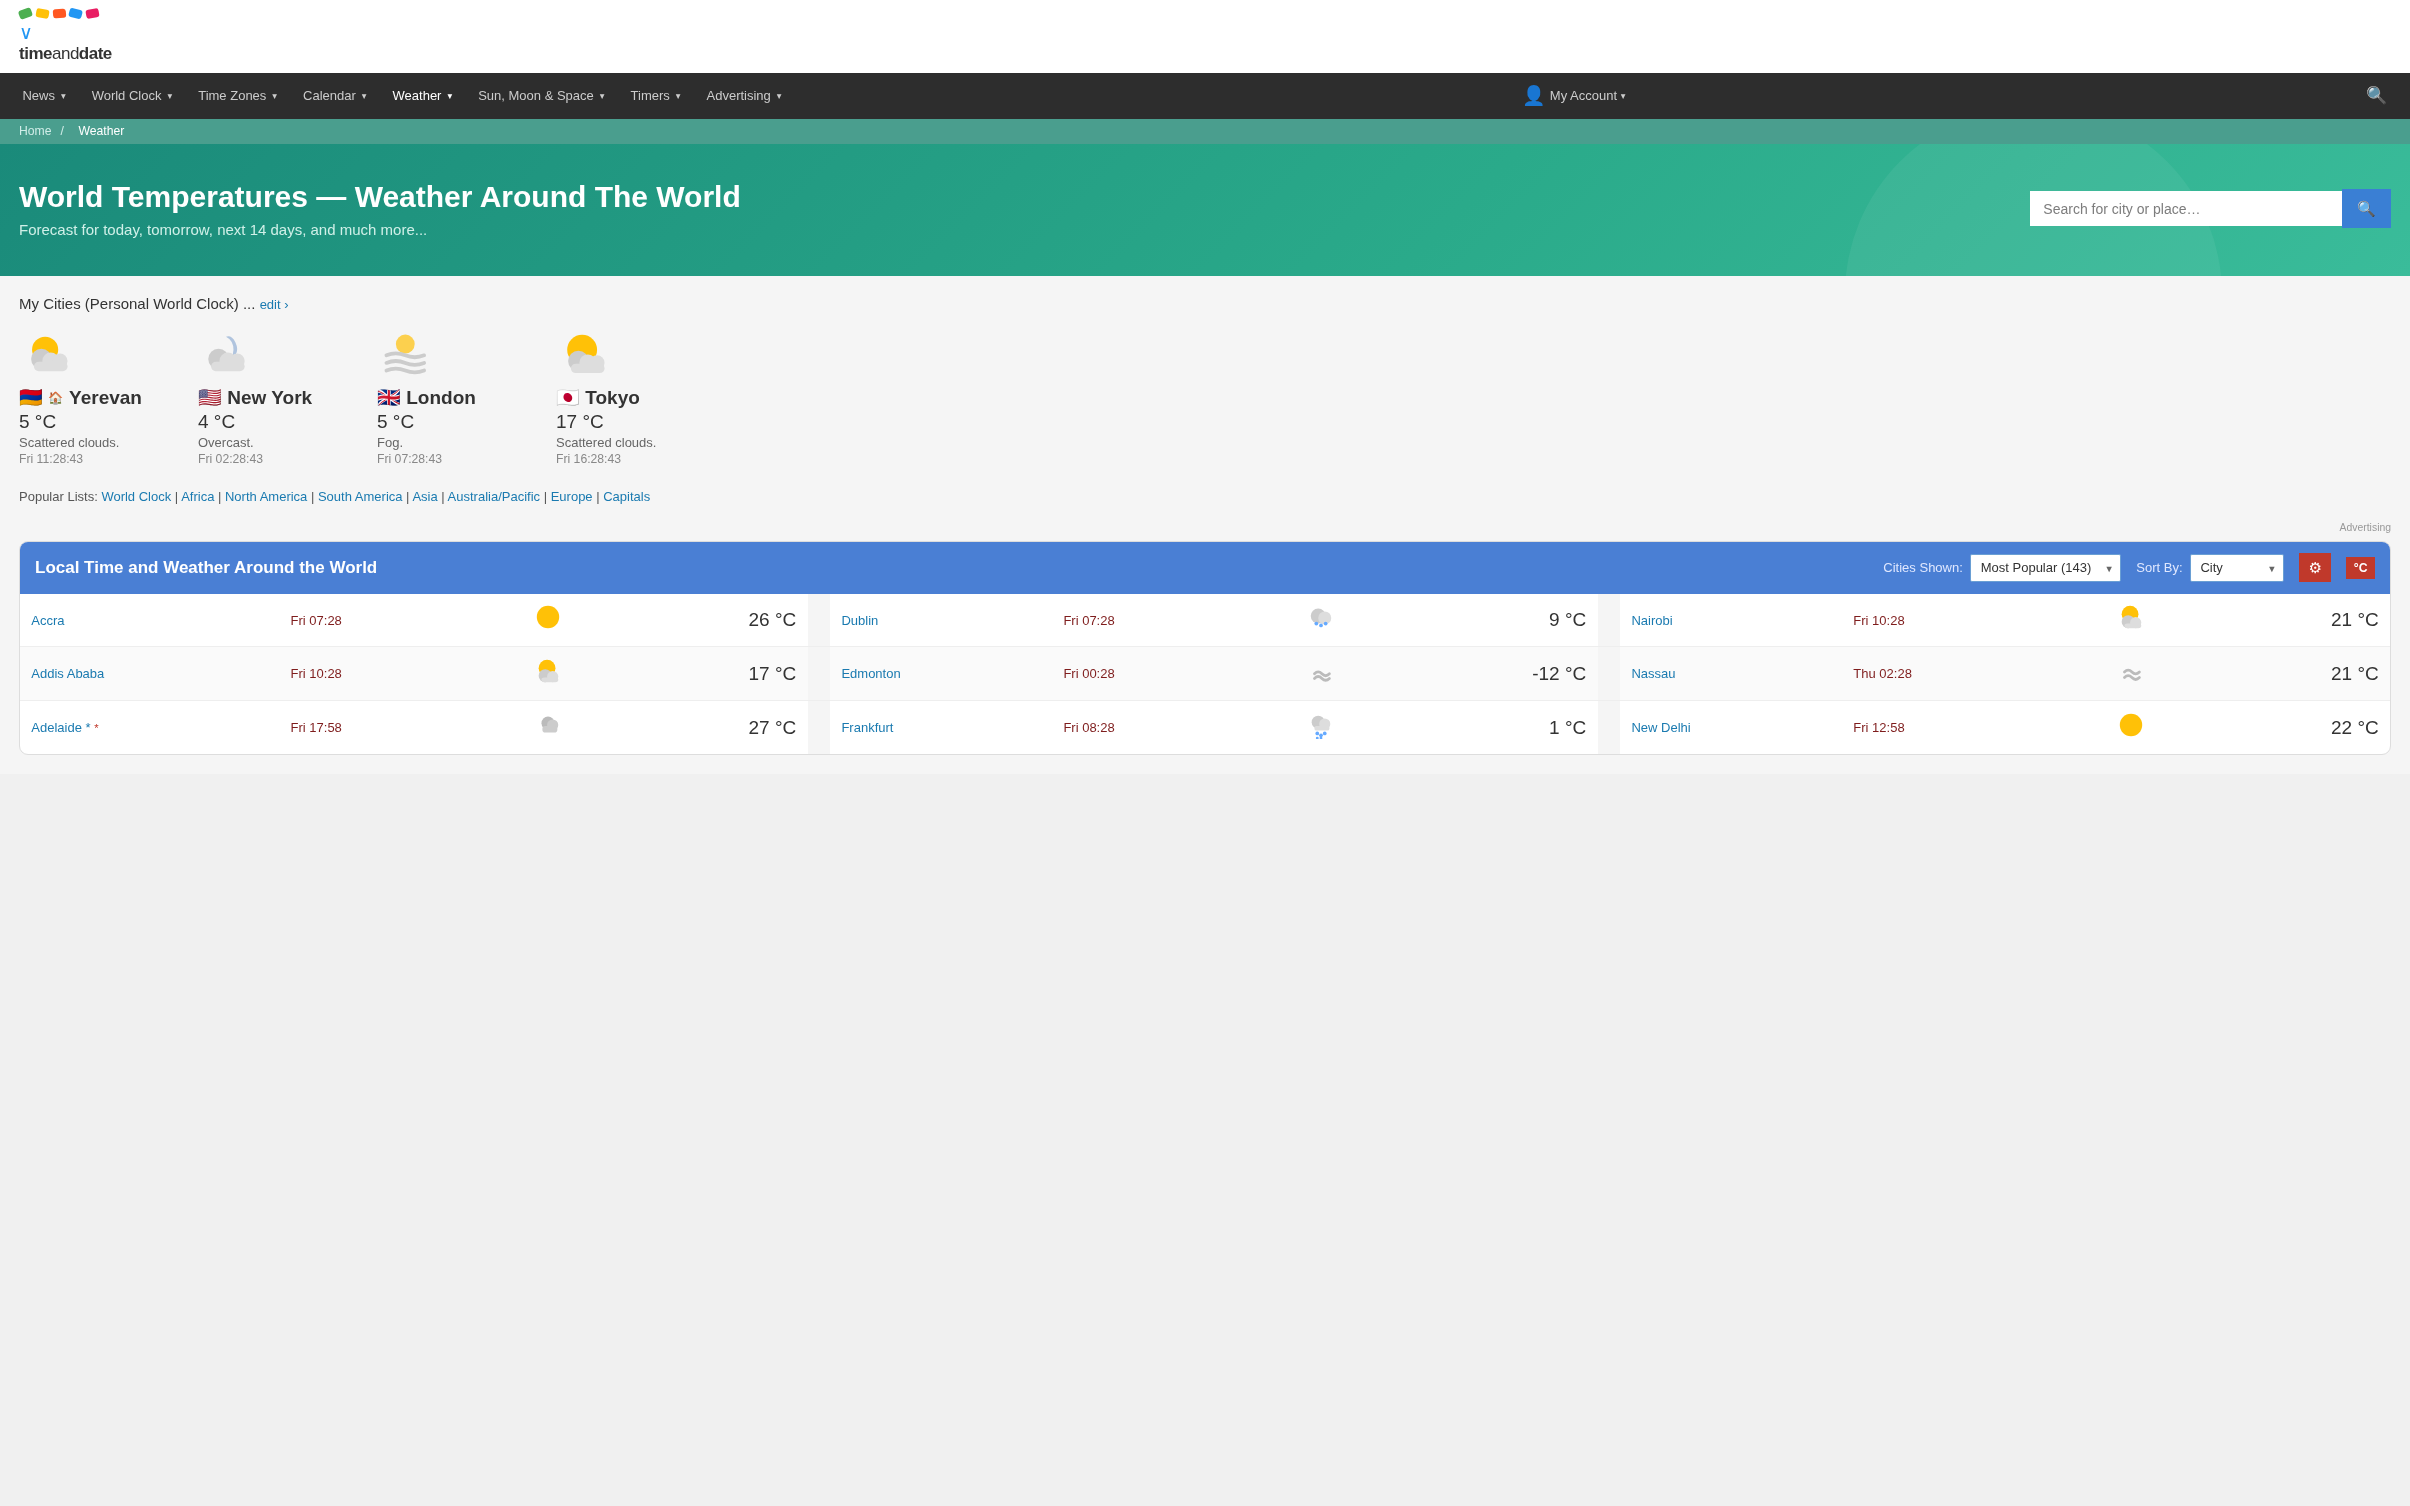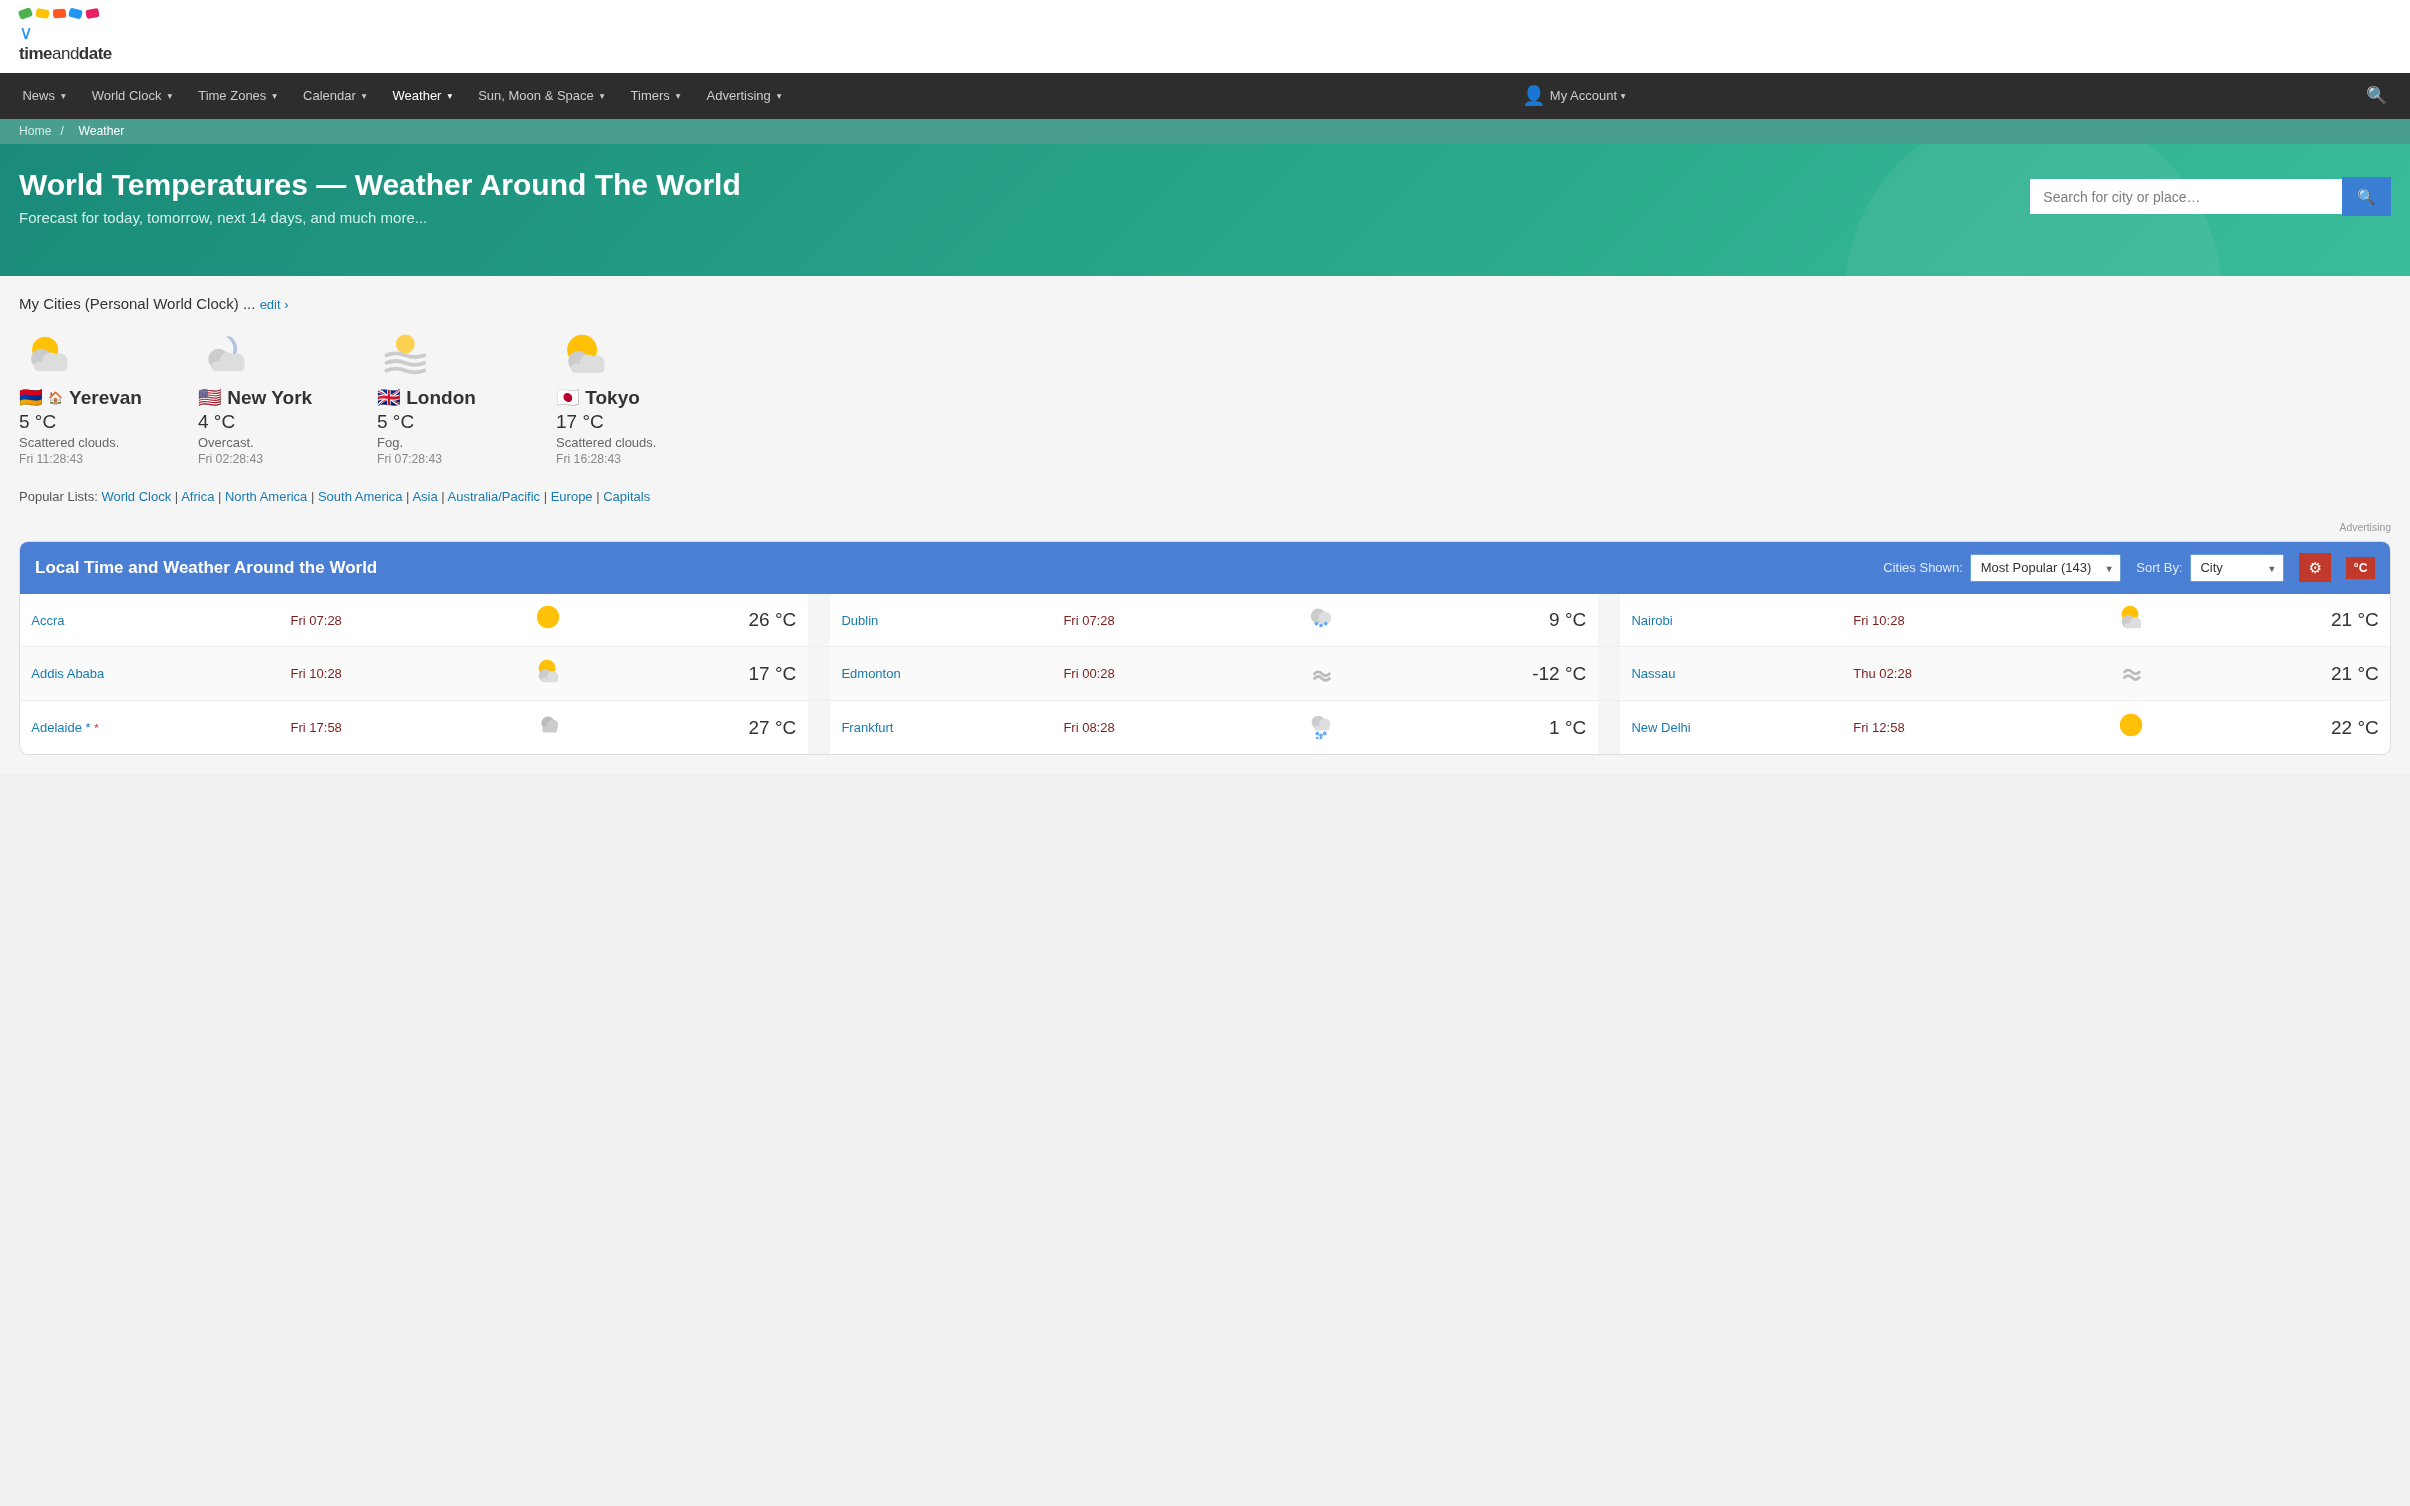--- a/index.html
+++ b/index.html
@@ -71,21 +71,21 @@
       padding: 5.6px 19px;
       font-size: 12.2px;
     }
     .breadcrumb a { color: #d0ede8; text-decoration: none; }
     .breadcrumb span { color: #d0ede8; margin: 0 5.6px; }
     .breadcrumb .current { color: #fff; }
 
     
     .hero {
       background: linear-gradient(135deg, #1a8a7a 0%, #2aaa8a 60%, #3abc9a 100%);
-      padding: 24px 19px 28px 19px;
+      padding: 36px 19px 28px 19px;
       display: flex;
       align-items: flex-start;
       justify-content: space-between;
       position: relative;
       overflow: hidden;
       min-height: 132px;
       gap: 37px;
     }
     .hero::before {
       content: '';

